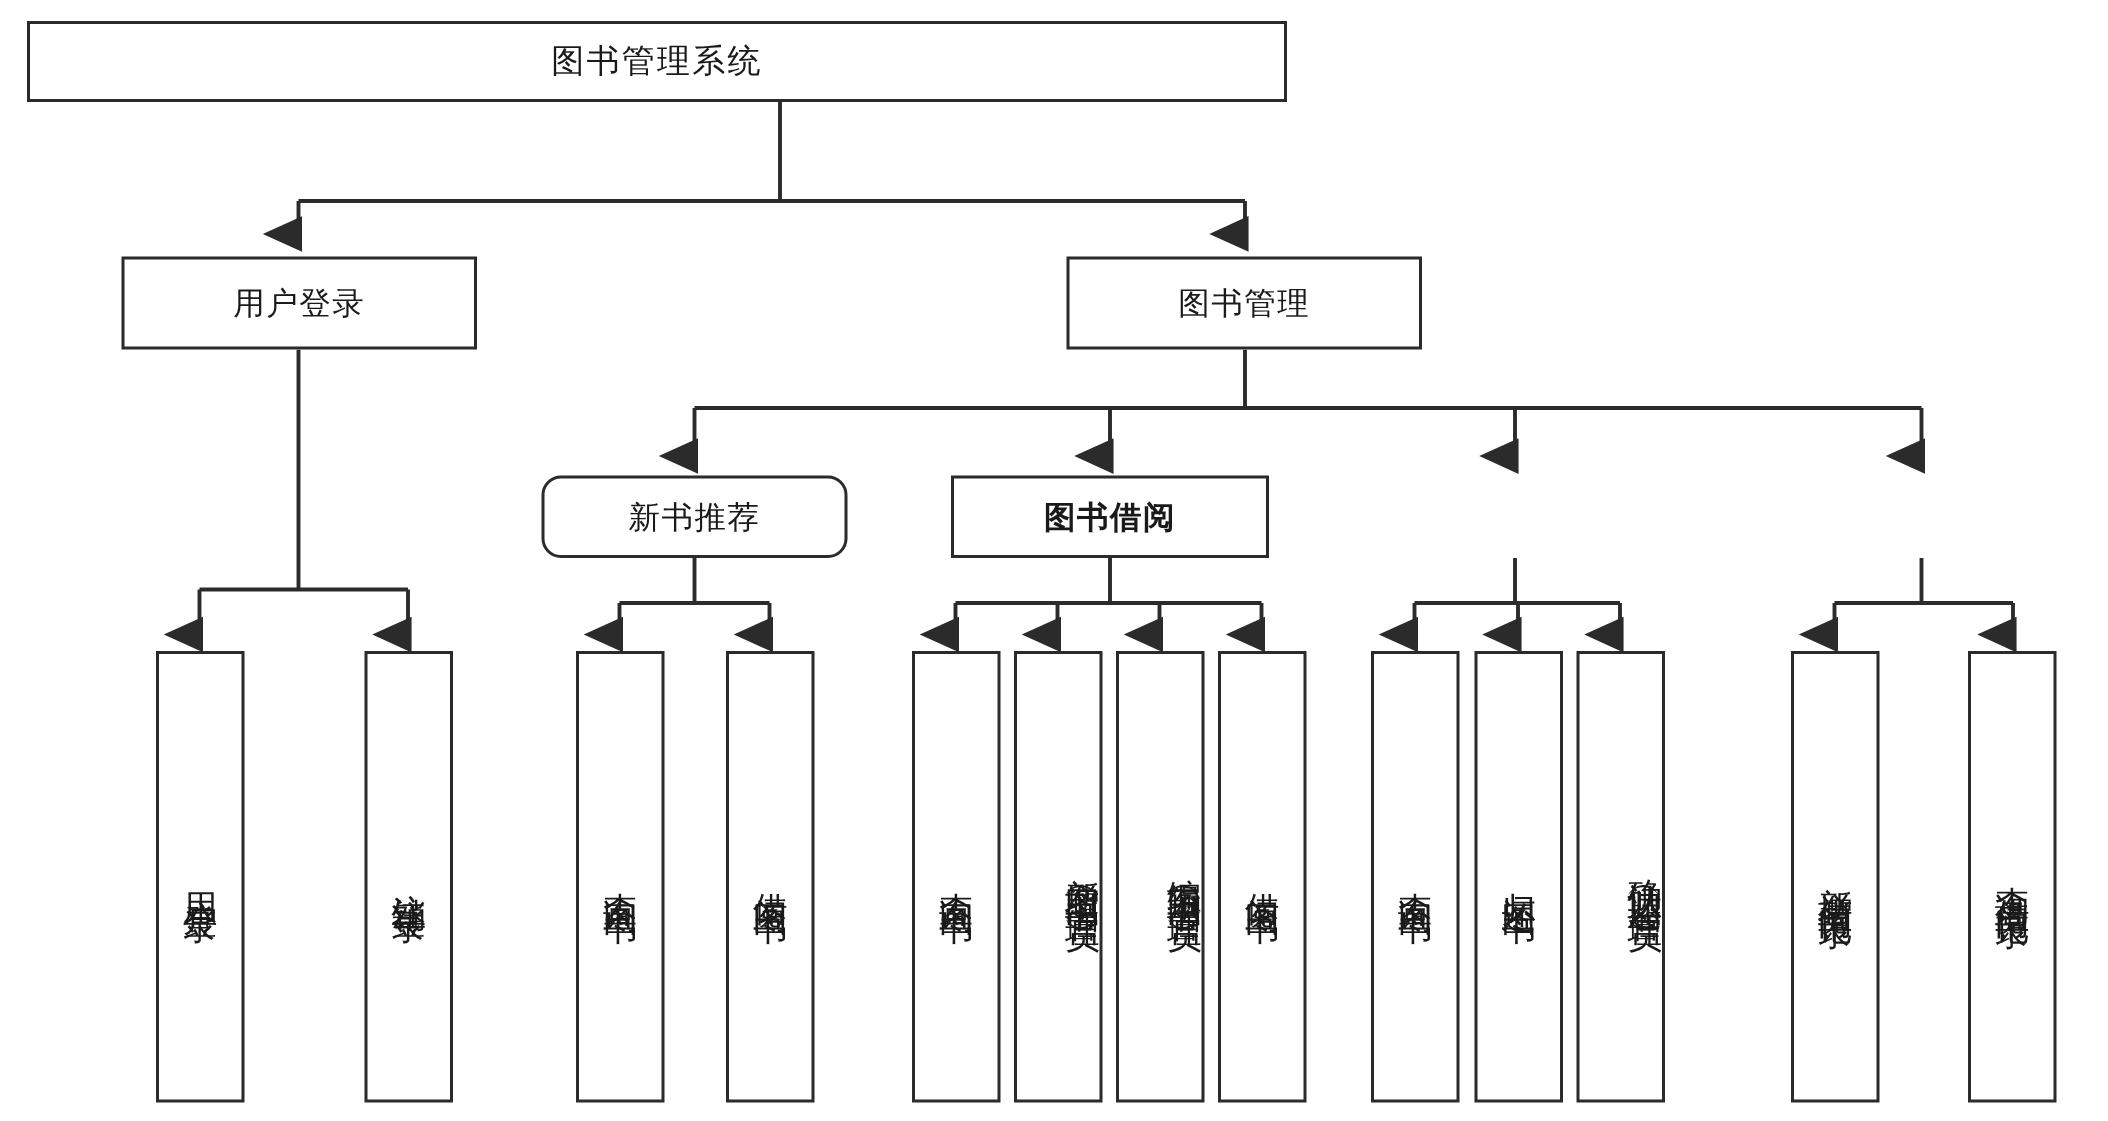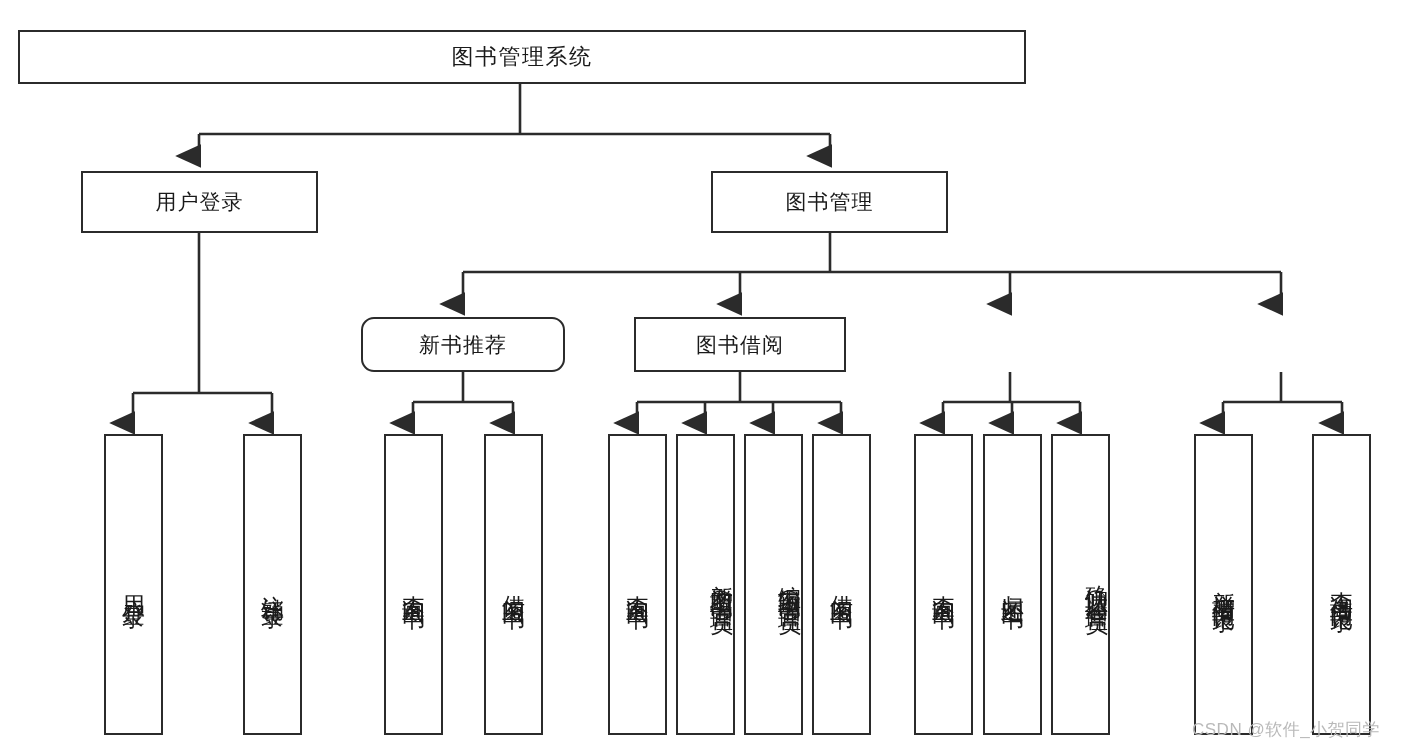--- a/index.html
+++ b/index.html
@@ -92,35 +92,35 @@
       <path d="M 1012 402 L 1012 423" marker-end="url(#arrowdown)"></path>
       <path d="M 1080 402 L 1080 423" marker-end="url(#arrowdown)"></path>
 
       <path d="M 1281 372 L 1281 402"></path>
       <path d="M 1223 402 L 1342 402"></path>
       <path d="M 1223 402 L 1223 423" marker-end="url(#arrowdown)"></path>
       <path d="M 1342 402 L 1342 423" marker-end="url(#arrowdown)"></path>
     </g>
   </svg>
 
-  <div class="node root" style="left:18px;top:30px;width:1008px;height:54px;">
+  <div class="node root" style="left:18px;top:14px;width:840px;height:54px;">
     <span class="node-label">图书管理系统</span>
   </div>
 
   <div class="node horiz" style="left:81px;top:171px;width:237px;height:62px;">
     <span class="node-label">用户登录</span>
   </div>
   <div class="node horiz" style="left:711px;top:171px;width:237px;height:62px;">
     <span class="node-label">图书管理</span>
   </div>
 
   <div class="node horiz" style="left:361px;top:317px;width:204px;height:55px;border-radius:13px;">
     <span class="node-label">新书推荐</span>
   </div>
-  <div class="node horiz" style="left:634px;top:317px;width:212px;height:55px;">
+  <div class="node horiz" style="left:634px;top:317px;width:212px;height:55px;font-weight:bold;">
     <span class="node-label">图书借阅</span>
   </div>
 
   <div class="node vert" style="left:104px;top:434px;width:59px;height:301px;">
     <span class="node-label">用户登录</span>
   </div>
   <div class="node vert" style="left:243px;top:434px;width:59px;height:301px;">
     <span class="node-label">注销登录</span>
   </div>
 
@@ -154,15 +154,14 @@
     <span class="node-label">确认归还（管理员）</span>
   </div>
 
   <div class="node vert" style="left:1194px;top:434px;width:59px;height:301px;">
     <span class="node-label">新增借阅记录</span>
   </div>
   <div class="node vert" style="left:1312px;top:434px;width:59px;height:301px;">
     <span class="node-label">查询借阅记录</span>
   </div>
 
-  <div class="watermark" style="left:1192px;top:718px;">CSDN @软件_小贺同学</div>
 
 </div>
 
 </body></html>

